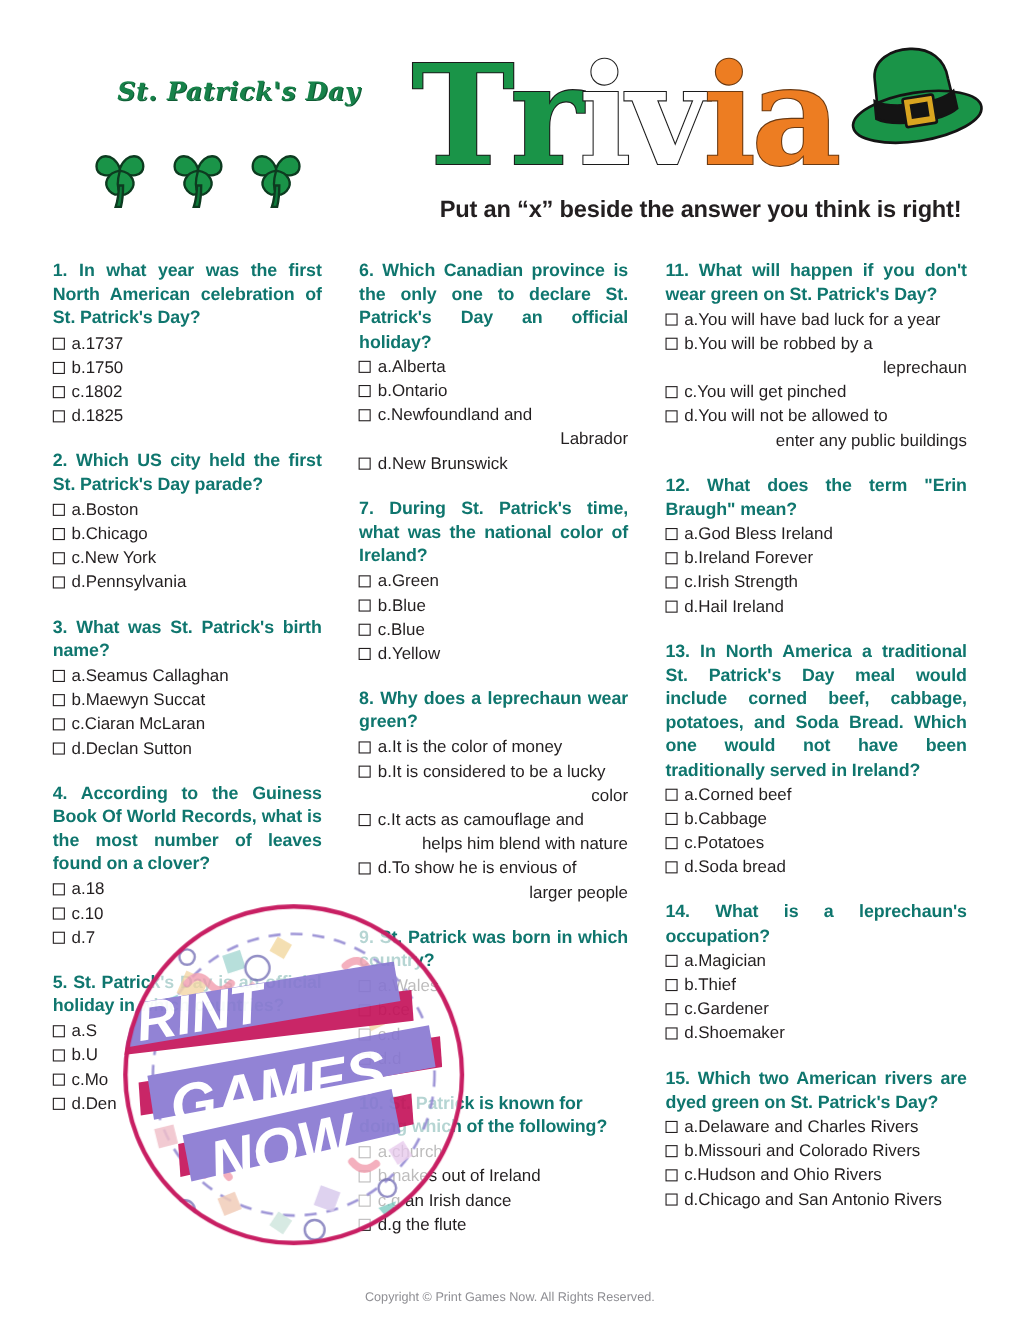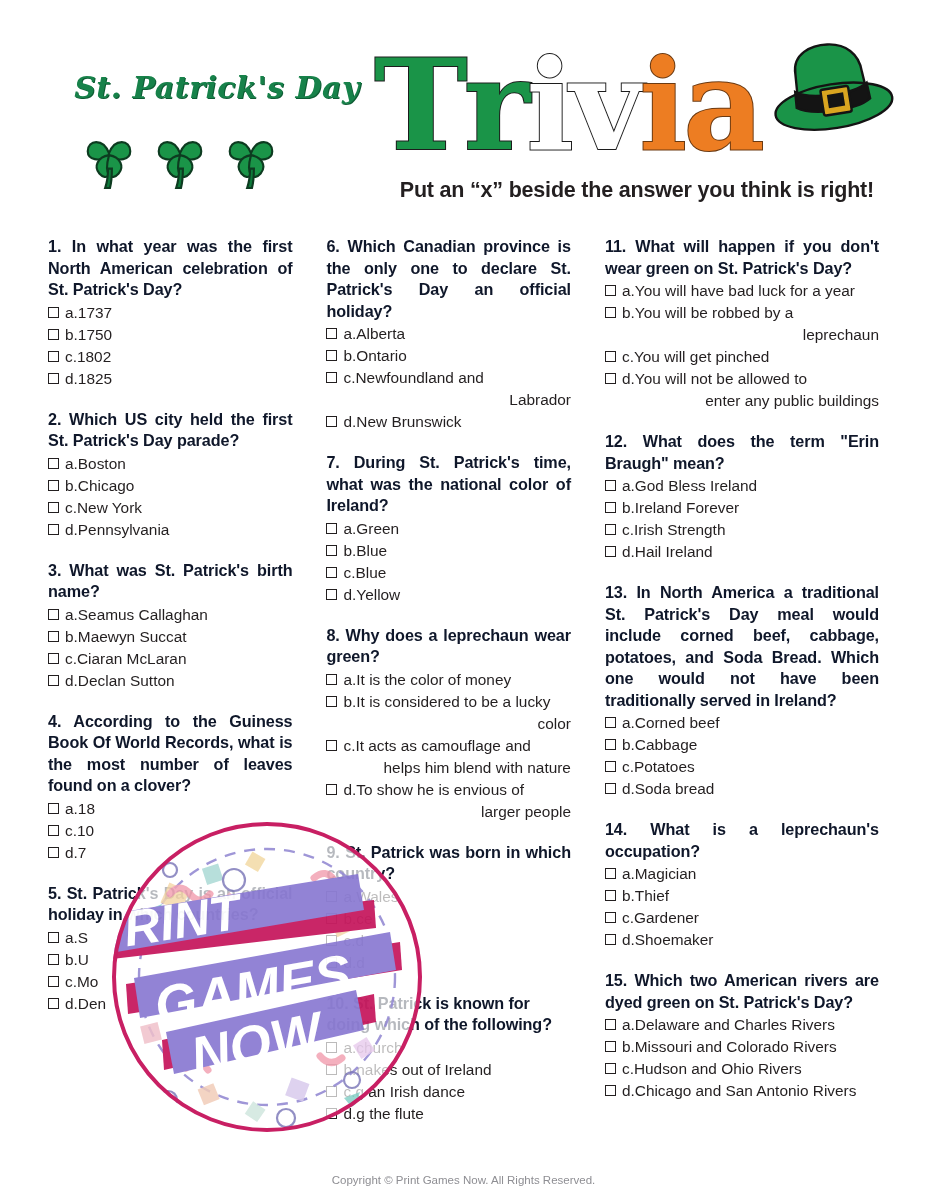--- a/index.html
+++ b/index.html
@@ -24,21 +24,21 @@
   }
   .script-title {
     position: absolute;
     left: 52px;
     top: 70px;
     width: 330px;
     text-align: center;
     font-family: "DejaVu Serif", serif;
     font-style: italic;
     font-weight: bold;
-    font-size: 30px;
+    font-size: 23px;
     letter-spacing: 0.5px;
     color: #17824a;
     text-shadow: 1px 1px 0 #0e5c34;
     white-space: nowrap;
   }
   .shamrock-row {
     position: absolute;
     left: 80px;
     top: 128px;
     width: 200px;
@@ -117,21 +117,21 @@
   .column { width: 248px; }
   .column.col3 { width: 278px; }
 
   .q-block { margin-bottom: 20px; }
   .q-text {
     font-size: 16.2px;
     font-weight: bold;
     line-height: 21.5px;
     text-align: justify;
     text-align-last: left;
-    color: #0f172a;
+    color: #0f766e;
     margin: 0 0 1px 0;
     letter-spacing: -0.1px;
   }
   .q-text.nojust { text-align: left; }
 
   .opt {
     display: flex;
     align-items: flex-start;
     font-size: 15.4px;
     line-height: 21px;

